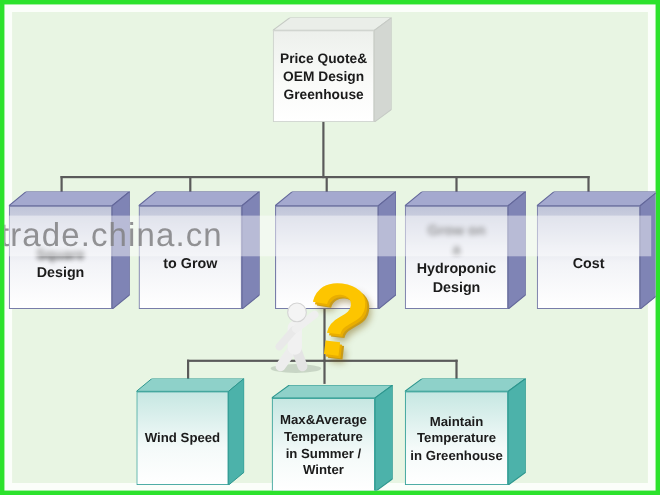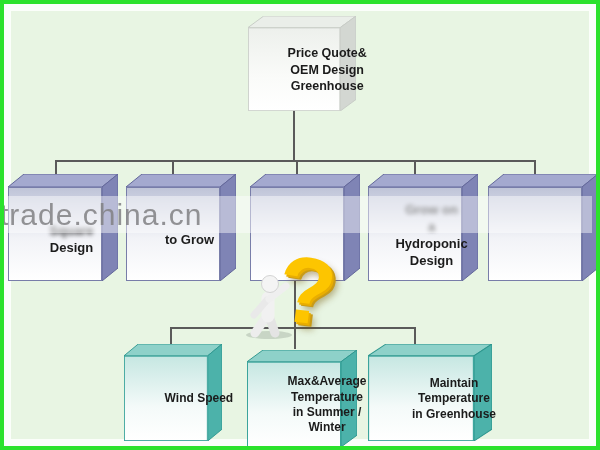--- a/index.html
+++ b/index.html
@@ -22,21 +22,21 @@
   .purple .pf{fill:url(#gpurple);stroke:#787da9;}
   .teal .pt{fill:#8ed1c9;stroke:#2d968e;}
   .teal .ps{fill:#4cb2aa;stroke:#2d968e;}
   .teal .pf{fill:url(#gteal);stroke:#3ba49c;}
   .plain .pt{fill:#eaeee9;stroke:#c6cac5;}
   .plain .ps{fill:#d3d7d2;stroke:#c6cac5;}
   .plain .pf{fill:url(#gplain);stroke:#cfd3ce;}
   .label{
     position:absolute;left:0;top:13px;width:85.5%;height:calc(100% - 13px);
     display:flex;flex-direction:column;justify-content:center;align-items:center;
-    text-align:center;font-weight:bold;color:#1b1b1b;white-space:pre-line;padding-left:33px;
+    text-align:center;font-weight:bold;color:#1b1b1b;white-space:pre-line;
   }
   .lv2 .label{font-size:13px;line-height:1.3;padding-top:12px;box-sizing:border-box;}
   .lv3 .label{font-size:12px;line-height:1.28;}
   .root-box .label{font-size:12.5px;line-height:1.35;}
   .blurred{filter:blur(2.2px);opacity:.85;}
   
   .wm-band{
     position:absolute;left:4px;right:4px;top:192px;height:37px;
     background:rgba(255,255,255,.45);z-index:5;
     display:flex;align-items:center;justify-content:flex-start;
@@ -148,20 +148,23 @@
 Design</span>
     </div>
   </div>
 
   <div class="box purple lv2" style="left:484px;top:170px;width:110px;height:107px">
     <svg class="bg" viewBox="0 0 110 107" preserveAspectRatio="none">
       <polygon class="pt" points="16,0 110,0 94,13 0,13"></polygon>
         <polygon class="ps" points="94,13 110,0 110,94 94,107"></polygon>
         <rect class="pf" x="0.5" y="13.5" width="93" height="93"></rect>
     </svg>
+    <div class="label">
+      <span>Cost</span>
+    </div>
   </div>
 
   <div class="box teal lv3" style="left:120px;top:340px;width:98px;height:97px">
     <svg class="bg" viewBox="0 0 110 107" preserveAspectRatio="none">
       <polygon class="pt" points="16,0 110,0 94,13 0,13"></polygon>
         <polygon class="ps" points="94,13 110,0 110,94 94,107"></polygon>
         <rect class="pf" x="0.5" y="13.5" width="93" height="93"></rect>
     </svg>
     <div class="label">
       <span>Wind Speed</span>
@@ -175,21 +178,21 @@
         <rect class="pf" x="0.5" y="13.5" width="93" height="93"></rect>
     </svg>
     <div class="label">
       <span>Max&amp;Average
 Temperature
 in Summer /
 Winter</span>
     </div>
   </div>
 
-  <div class="box teal lv3" style="left:364px;top:340px;width:124px;height:97px">
+  <div class="box teal lv3" style="left:364px;top:340px;width:110px;height:97px">
     <svg class="bg" viewBox="0 0 110 107" preserveAspectRatio="none">
       <polygon class="pt" points="16,0 110,0 94,13 0,13"></polygon>
         <polygon class="ps" points="94,13 110,0 110,94 94,107"></polygon>
         <rect class="pf" x="0.5" y="13.5" width="93" height="93"></rect>
     </svg>
     <div class="label">
       <span>Maintain
 Temperature
 in Greenhouse</span>
     </div>

